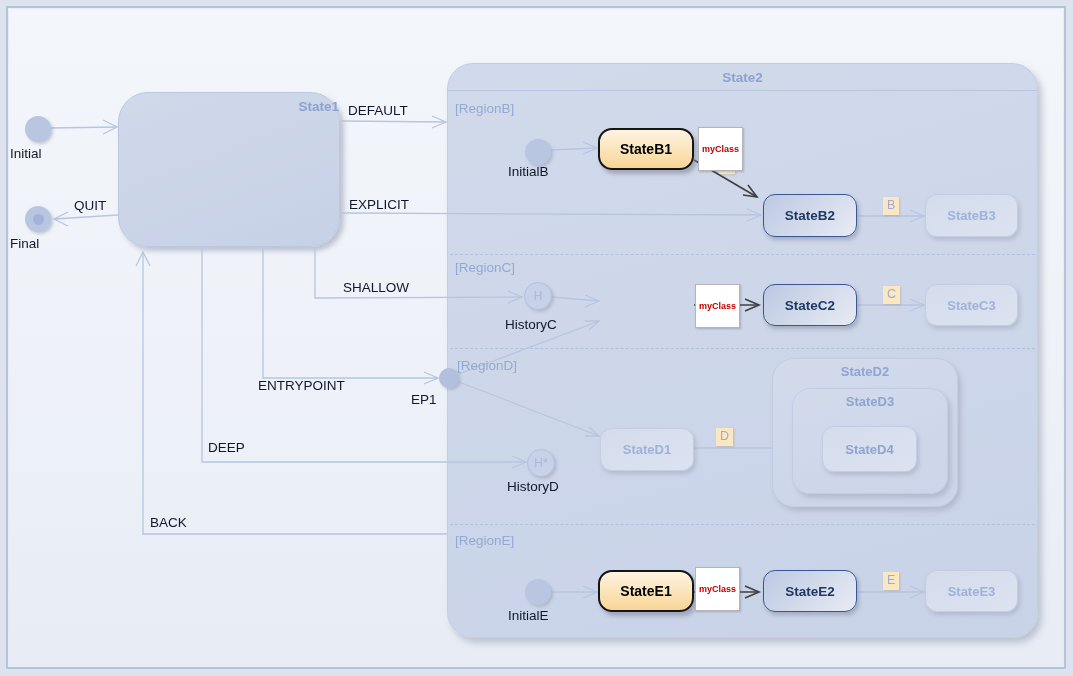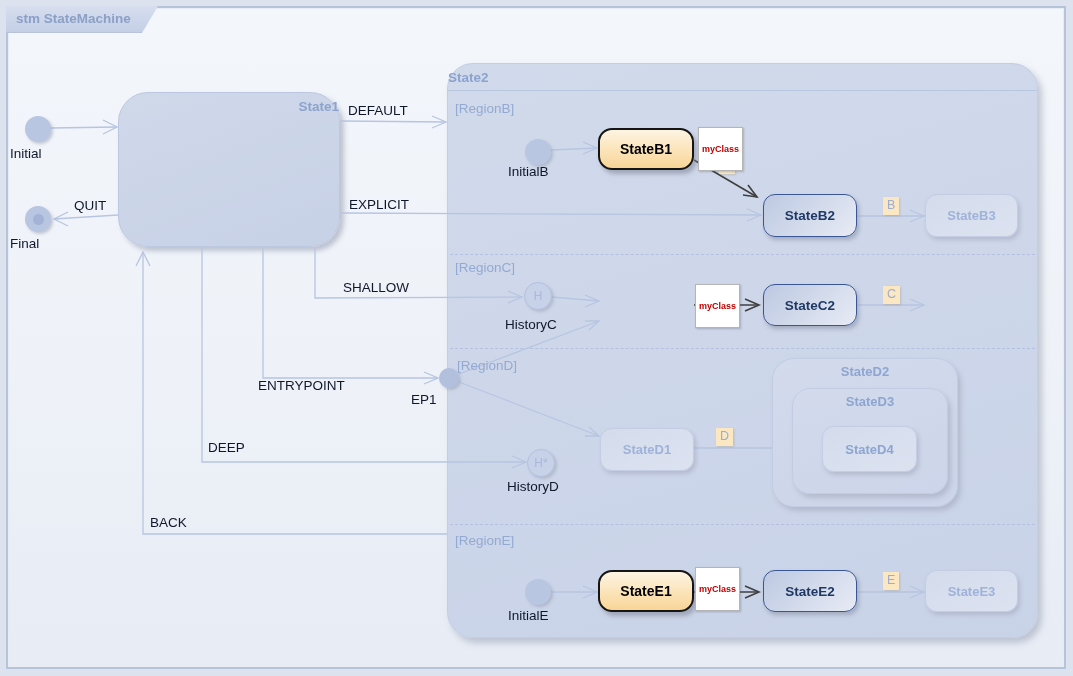--- a/index.html
+++ b/index.html
@@ -18,21 +18,21 @@
   .frame-tab span { display:block; padding:5px 0 0 10px; font-size:13.5px; font-weight:bold; color:#8ba0c7; }
 
   
   .state1 { position:absolute; left:118px; top:92px; width:222px; height:155px;
     background:linear-gradient(160deg,#d0d9ea,#c7d1e6); border:1px solid #bcc8e0;
     border-radius:30px; box-shadow:4px 4px 5px rgba(148,155,175,.55); z-index:1; }
   .state1 .title { text-align:right; padding-top:6px; font-size:13.5px; font-weight:bold; color:#8ba3ce; }
   .state2 { position:absolute; left:447px; top:63px; width:591px; height:575px;
     background:linear-gradient(165deg,#d1daeb,#c9d3e8); border:1px solid #c3cde4;
     border-radius:26px; box-shadow:4px 5px 6px rgba(148,155,175,.5); z-index:1; }
-  .state2-header { height:27px; border-bottom:1px solid #b9c6e0; }
+  .state2-header { height:27px; border-bottom:1px solid #b9c6e0; text-align:center; }
   .state2-header span { display:inline-block; padding-top:6px; font-size:13.5px; font-weight:bold; color:#8ba3ce; }
   .region-sep { position:absolute; left:2px; right:2px; height:0; border-top:1px dashed #b3c1de; }
   .region-label { position:absolute; font-size:13.5px; color:#94a9d2; z-index:3; }
 
   
   svg.wires { position:absolute; left:0; top:0; z-index:2; }
   .pale { stroke:#b7c5e1; stroke-width:1.3; fill:none; }
   .dark { stroke:#3f3f3f; stroke-width:1.6; fill:none; }
 
   
@@ -68,23 +68,20 @@
   .stereo { position:absolute; background:#ffffff; border:1px solid #b5b5b5; color:#c00000;
     font-size:9px; font-weight:bold; padding:16px 3px; z-index:5; line-height:1.15;
     box-shadow:1px 1px 2px rgba(90,90,110,.35); }
 </style>
 </head>
 <body>
 
 <div id="stage">
 
   <div class="frame"></div>
-  <div class="frame-tab">
-    <span>stm StateMachine</span>
-  </div>
 
   <div class="state1">
     <div class="title">State1</div>
   </div>
 
   <div class="state2">
     <div class="state2-header">
       <span>State2</span>
     </div>
     <div class="region-sep" style="top:190px;"></div>
@@ -188,20 +185,23 @@
   <div class="st st-faded" style="left:925px; top:194px; width:93px; height:43px;">
     <span>StateB3</span>
   </div>
   <div class="stereo" style="left:698px; top:127px;">myClass</div>
   <div class="badge badge-dark" style="left:719px; top:156px;">B</div>
   <div class="badge badge-faded" style="left:883px; top:197px;">B</div>
 
   <div class="st st-navy" style="left:763px; top:284px; width:94px; height:42px;">
     <span>StateC2</span>
   </div>
+  <div class="st st-faded" style="left:925px; top:284px; width:93px; height:42px;">
+    <span>StateC3</span>
+  </div>
   <div class="badge badge-dark" style="left:719px; top:290px;">C</div>
   <div class="stereo" style="left:695px; top:284px;">myClass</div>
   <div class="badge badge-faded" style="left:883px; top:286px;">C</div>
 
   <div class="st st-faded" style="left:600px; top:428px; width:94px; height:43px;">
     <span>StateD1</span>
   </div>
   <div class="st-container" style="left:772px; top:358px; width:186px; height:149px;">
     <div class="title">StateD2</div>
   </div>

